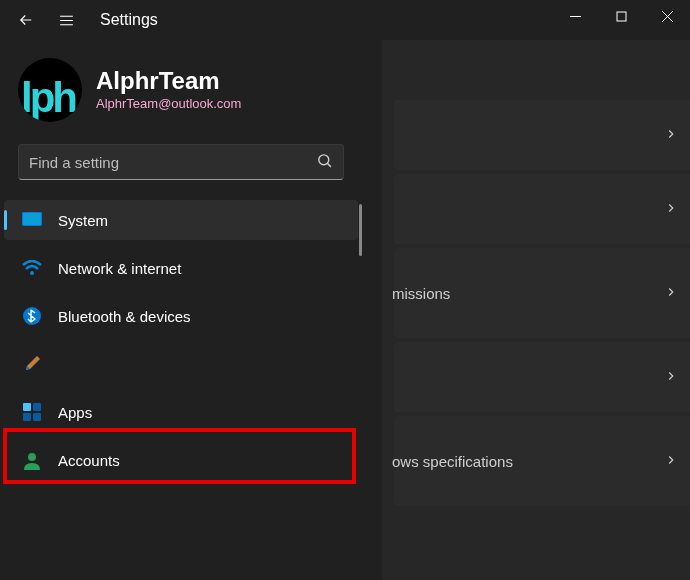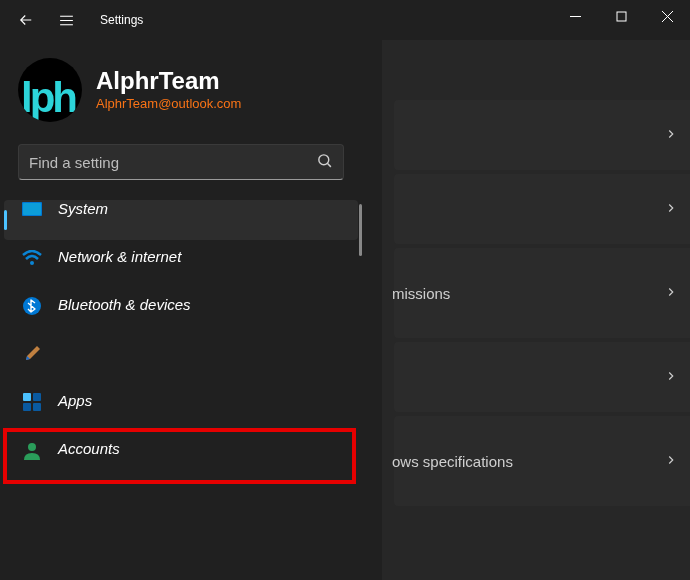--- a/index.html
+++ b/index.html
@@ -28,21 +28,21 @@
   }
   .hamburger {
     width: 40px;
     height: 40px;
     display: flex;
     align-items: center;
     justify-content: center;
   }
   .title-text {
     margin-left: 14px;
-    font-size: 12px;
+    font-size: 16px;
     font-weight: 400;
     color: #ffffff;
   }
   .window-controls {
     position: absolute;
     top: 0;
     right: 0;
     display: flex;
   }
   .win-ctrl {
@@ -90,21 +90,21 @@
   .profile-info {
     margin-left: 14px;
   }
   .profile-name {
     font-size: 24px;
     font-weight: 600;
     line-height: 1.2;
   }
   .profile-email {
     font-size: 13px;
-    color: #f97316;
+    color: #f9a8d4;
     line-height: 1.4;
   }
   .search-box {
     margin: 0 18px 20px 18px;
     height: 36px;
     background: #2d2d2d;
     border: 1px solid #3a3a3a;
     border-bottom: 1px solid #9a9a9a;
     border-radius: 4px;
     display: flex;
@@ -125,27 +125,26 @@
   }
   .search-icon {
     color: #cfcfcf;
   }
   .nav-list {
     padding: 0 4px 0 4px;
   }
   .nav-item {
     height: 40px;
     display: flex;
-    align-items: flex-start;
+    align-items: center;
     padding: 0 14px 0 18px;
     border-radius: 4px;
     margin-bottom: 8px;
     position: relative;
     cursor: default;
-    font-style: italic;
   }
   .nav-item.selected {
     background: #2d2d2d;
   }
   .nav-item.selected::before {
     content: "";
     position: absolute;
     left: 0;
     top: 10px;
     bottom: 10px;

